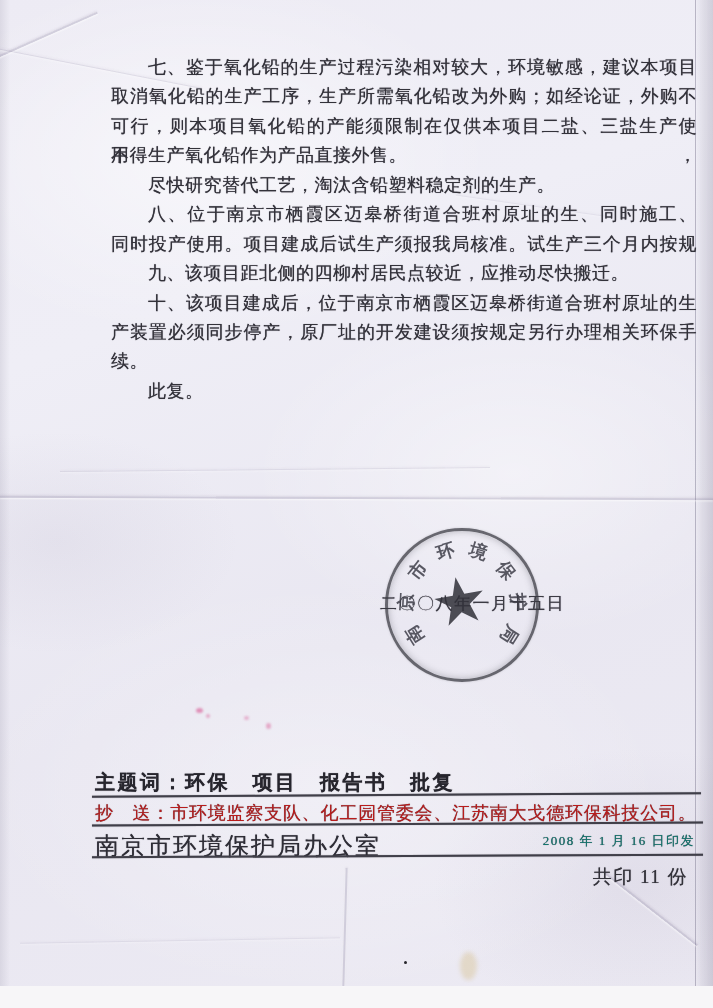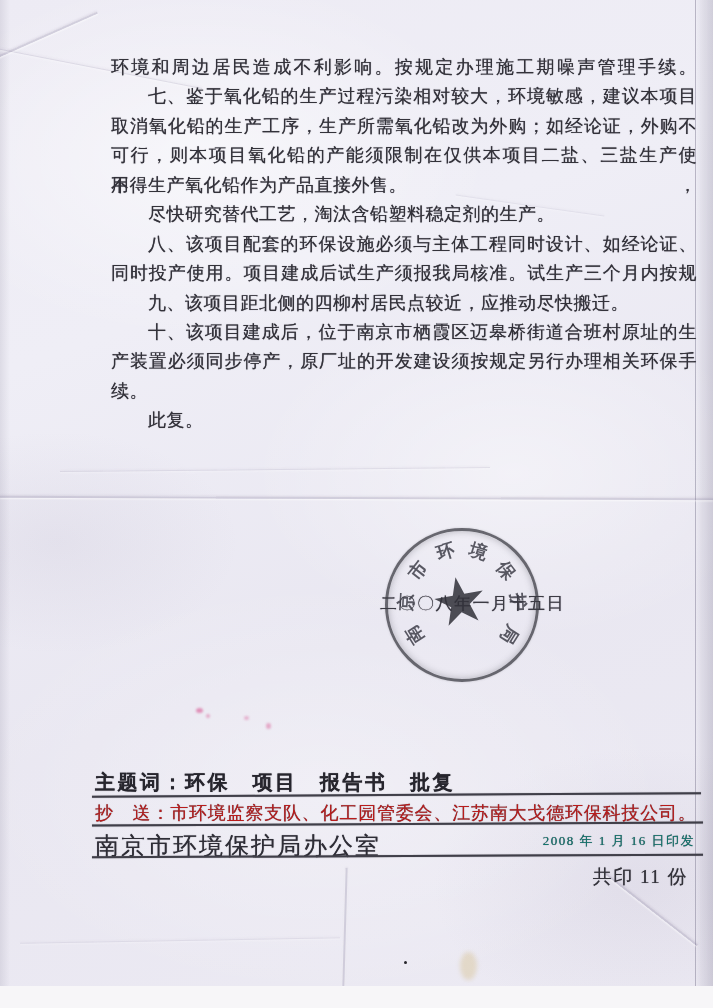--- a/index.html
+++ b/index.html
@@ -137,27 +137,26 @@
   <div class="crease c1"></div>
   <div class="crease c2"></div>
   <div class="crease c3"></div>
   <div class="crease c4"></div>
   <div class="crease c5"></div>
   <div class="crease c6"></div>
   <div class="crease c7"></div>
   <div class="crease c8"></div>
 
   <div class="doc-body">
-    <div class="line fill">环境和周边居民造成不利影响。按规定办理施工期噪声管理手续。</div>
     <div class="line fill ind">七、鉴于氧化铅的生产过程污染相对较大，环境敏感，建议本项目</div>
     <div class="line fill">取消氧化铅的生产工序，生产所需氧化铅改为外购；如经论证，外购不</div>
     <div class="line fill">可行，则本项目氧化铅的产能须限制在仅供本项目二盐、三盐生产使用，</div>
     <div class="line">不得生产氧化铅作为产品直接外售。</div>
     <div class="line ind">尽快研究替代工艺，淘汰含铅塑料稳定剂的生产。</div>
-    <div class="line fill ind">八、该项目配套的环保设施必须与主体工程同时设计、如经论证、</div>
+    <div class="line fill ind">八、位于南京市栖霞区迈皋桥街道合班村原址的生、同时施工、</div>
     <div class="line fill">同时投产使用。项目建成后试生产须报我局核准。试生产三个月内按规</div>
     <div class="line ind">九、该项目距北侧的四柳村居民点较近，应推动尽快搬迁。</div>
     <div class="line fill ind">十、该项目建成后，位于南京市栖霞区迈皋桥街道合班村原址的生</div>
     <div class="line fill">产装置必须同步停产，原厂址的开发建设须按规定另行办理相关环保手</div>
     <div class="line">续。</div>
     <div class="line ind">此复。</div>
   </div>
 
   <div class="seal-date">二〇〇八年一月十五日</div>
 

